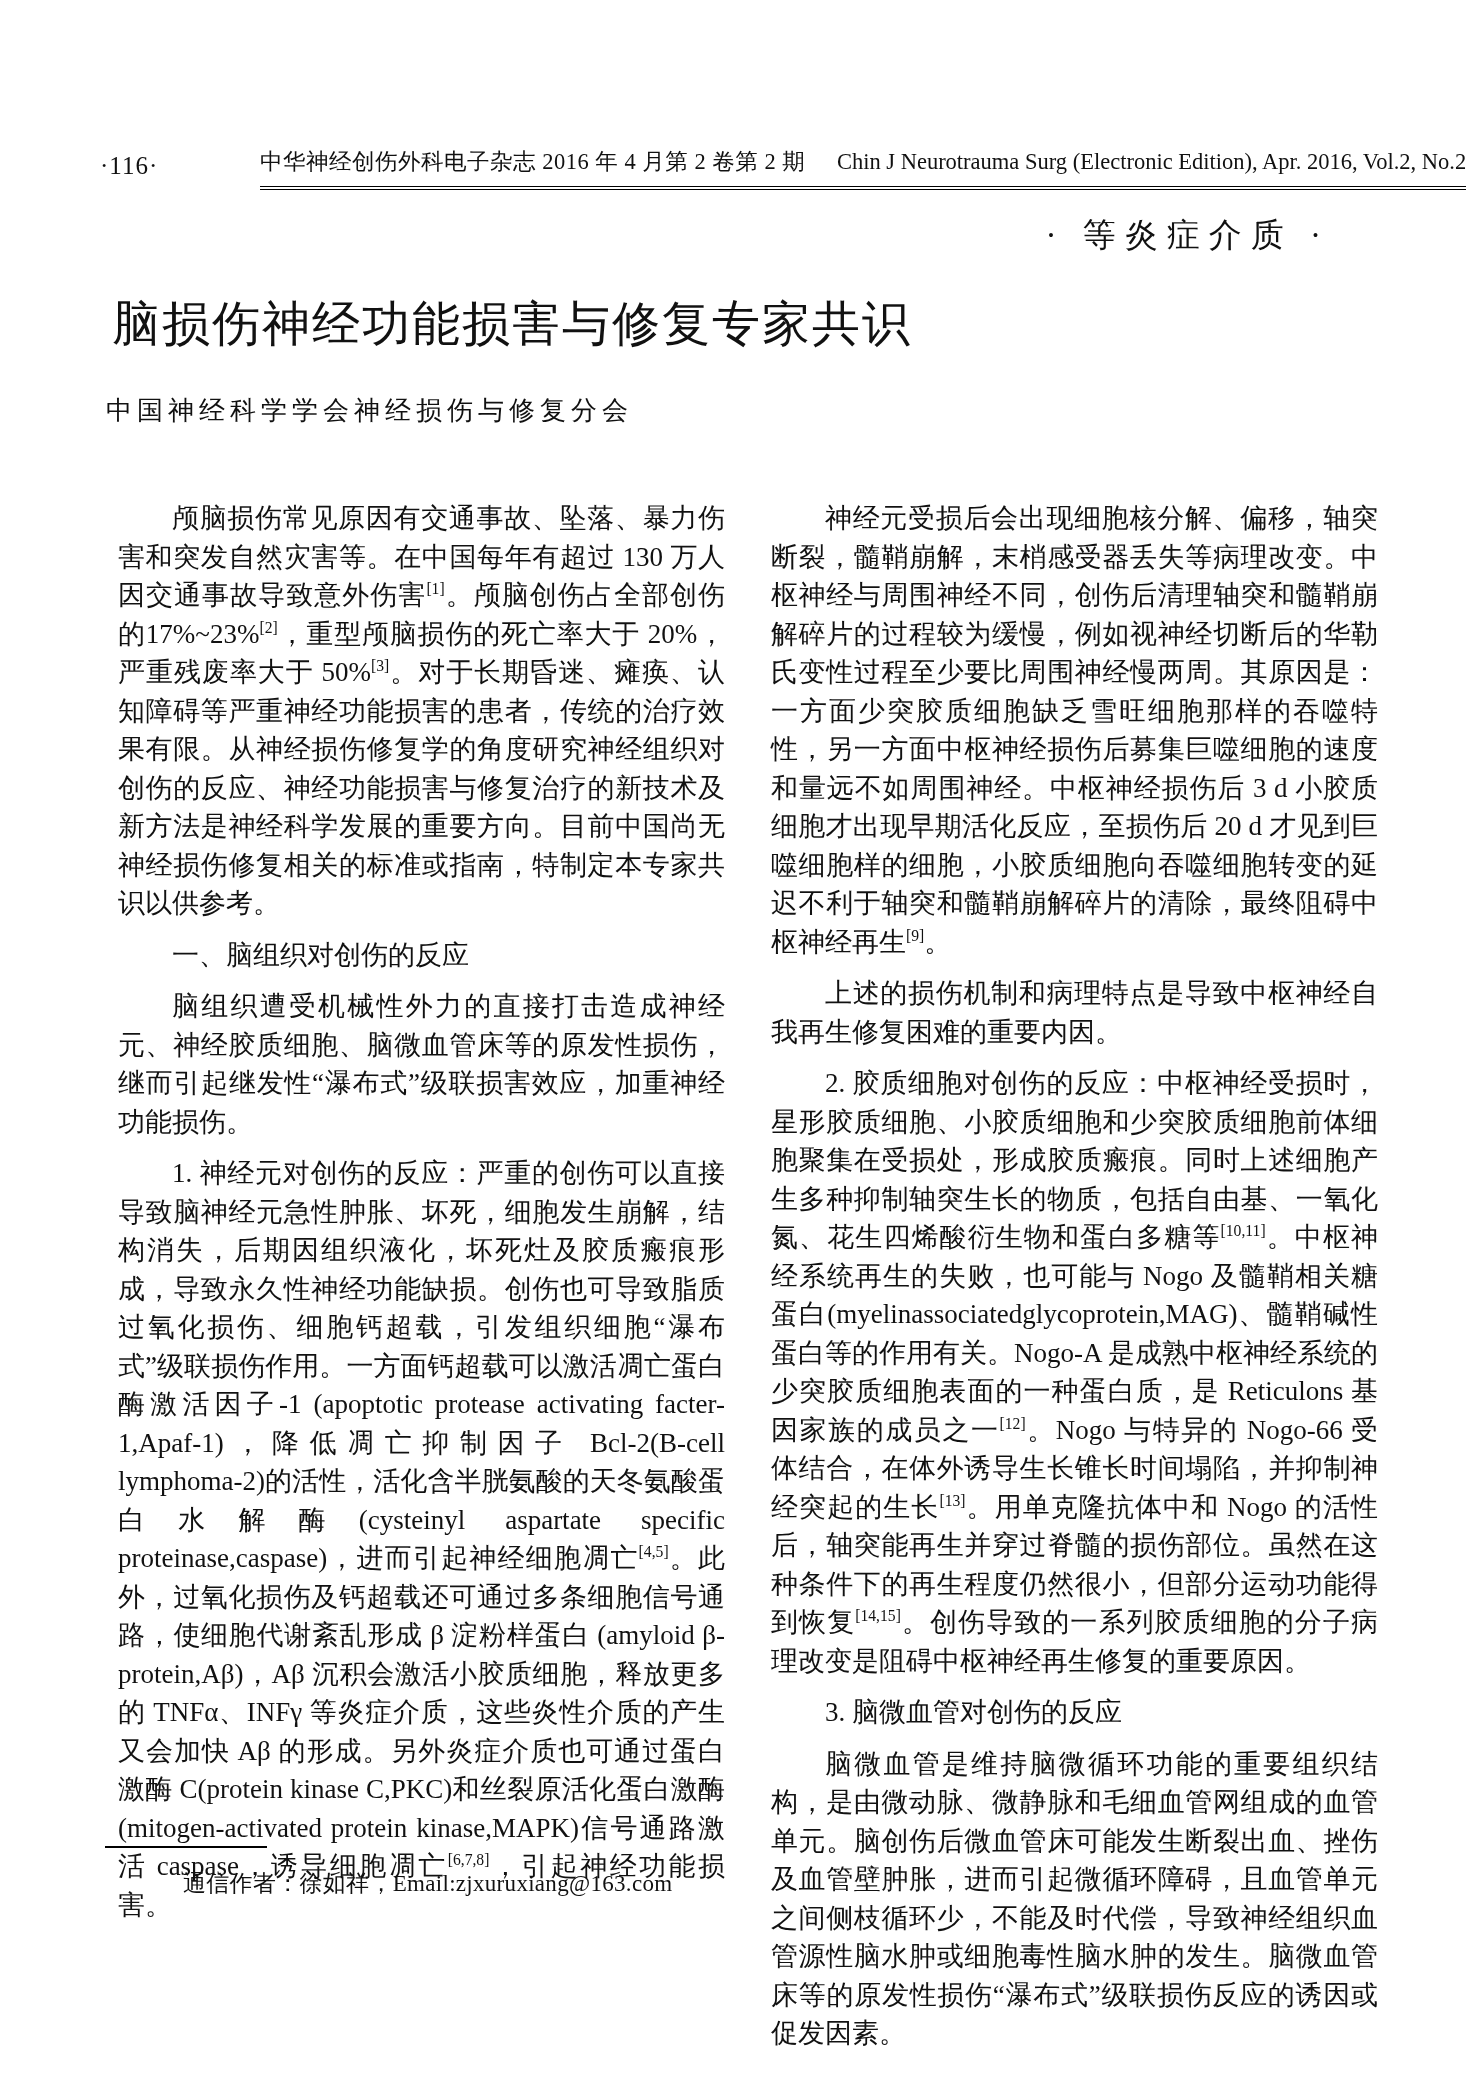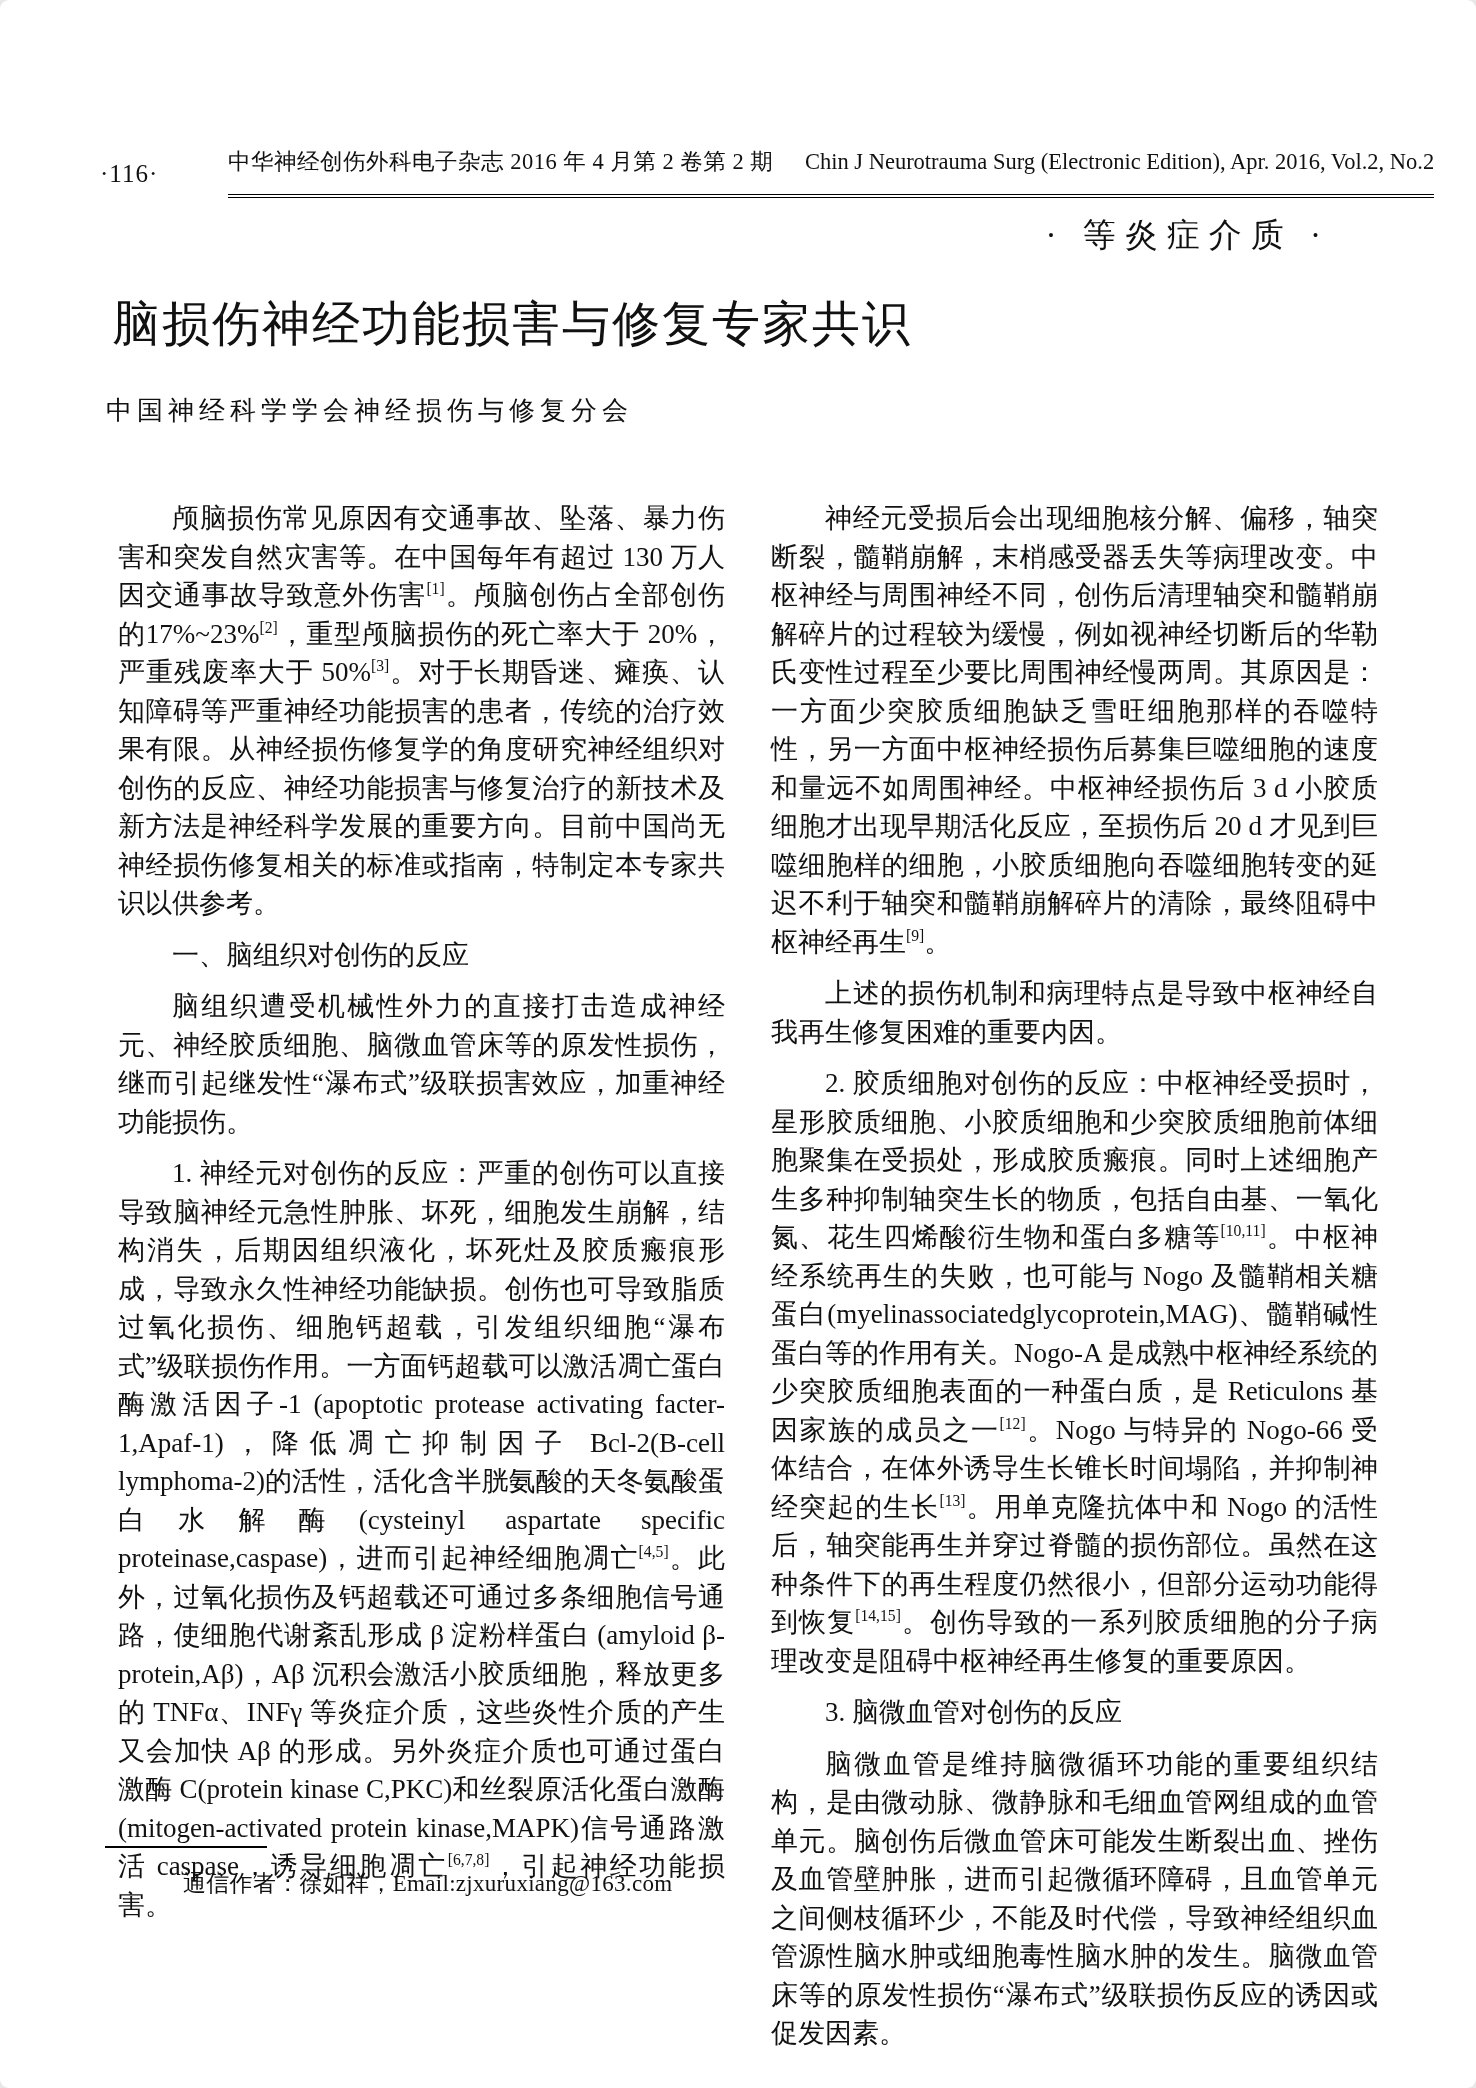--- a/index.html
+++ b/index.html
@@ -5,21 +5,20 @@
   html, body { margin: 0; padding: 0; background: #e8e8e8; }
   .page {
     position: relative;
     width: 1476px;
     height: 2088px;
     margin: 0 auto;
     background: #ffffff;
     color: #111111;
     font-family: "Liberation Serif", "DejaVu Serif", serif;
     overflow: hidden;
-    border-radius: 9px;
   }
 
   
   .header {
     position: absolute;
     left: 100px;
     right: 86px;
     top: 146px;
     display: flex;
     align-items: flex-end;
@@ -30,21 +29,22 @@
     letter-spacing: 1px;
     flex: 0 0 auto;
     padding-bottom: 10px;
   }
   .jline {
     flex: 1 1 auto;
     text-align: center;
     font-size: 22.5px;
     white-space: nowrap;
     border-bottom: 4px double #000;
-    padding-bottom: 17px;
+    padding-bottom: 9px;
+    margin-left: 32px;
   }
   .jline .cn { letter-spacing: 0.5px; }
   .jline .en { margin-left: 26px; }
 
   
   .section-label {
     position: absolute;
     top: 213px;
     right: 146px;
     font-size: 33px;

